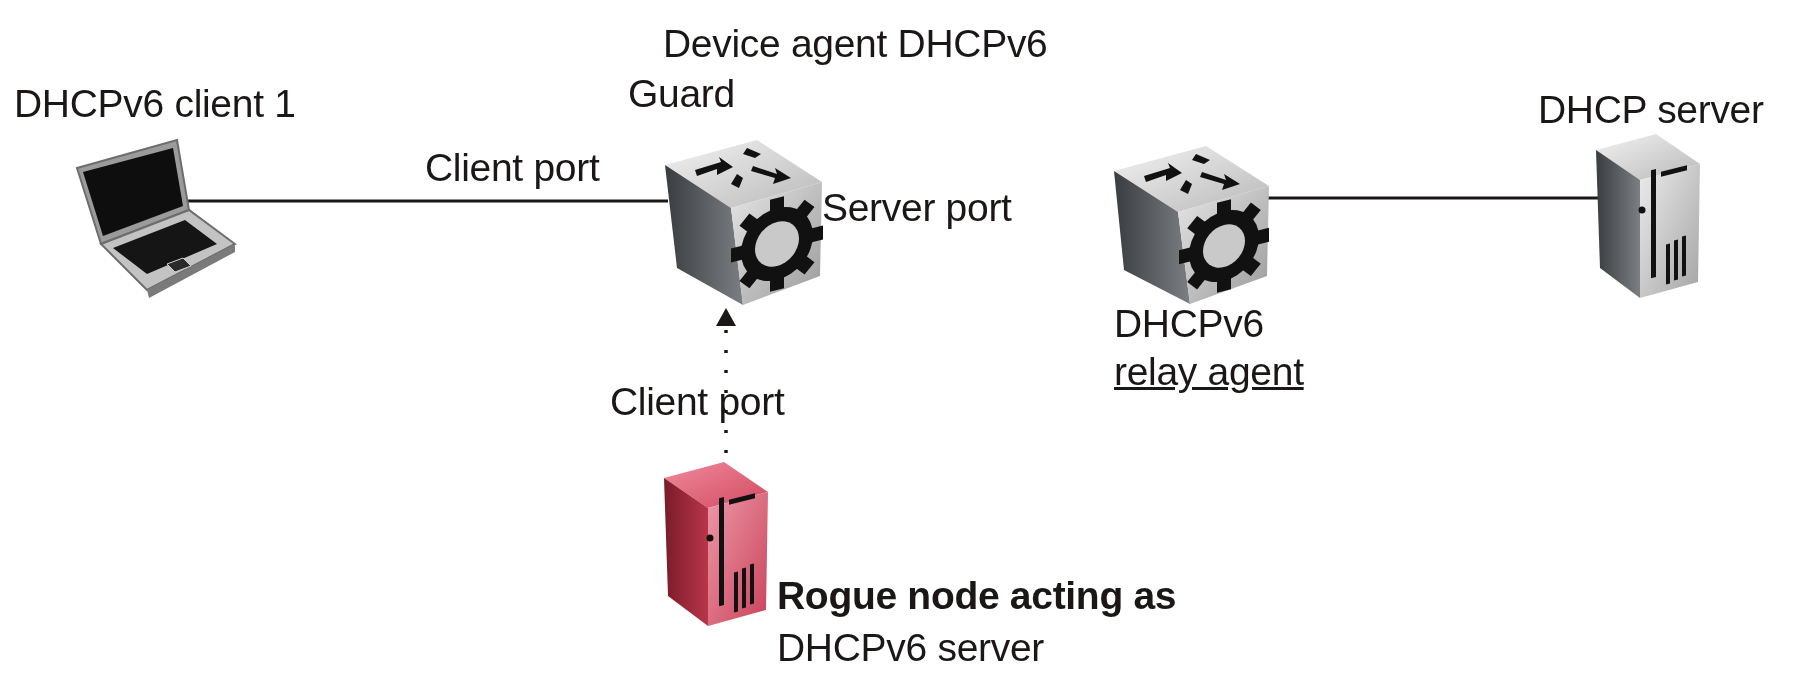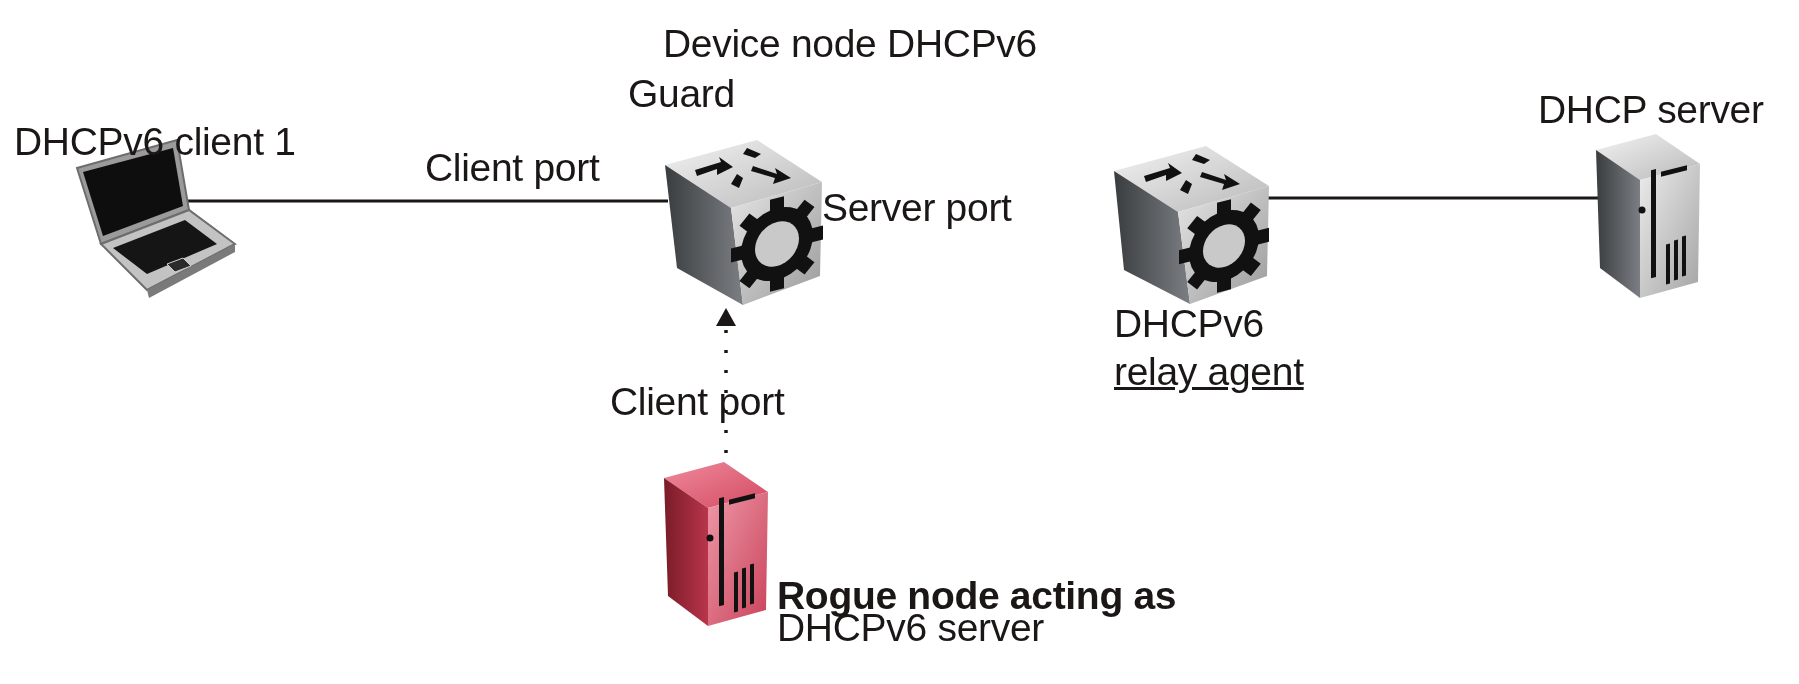--- a/index.html
+++ b/index.html
@@ -133,28 +133,28 @@
     <rect x="65" y="54" width="26" height="5" fill="#111" transform="skewY(-14)"></rect>
     <circle cx="46" cy="76" r="3.5" fill="#111"></circle>
     <g fill="#111" transform="skewY(-14)">
       <rect x="70" y="128" width="4" height="40"></rect>
         <rect x="78" y="126" width="4" height="40"></rect>
         <rect x="86" y="124" width="4" height="40"></rect>
     </g>
   </g>
 </svg>
 
-<div class="lbl" style="left:14px; top:82px;margin-top:38px;">DHCPv6 client 1</div>
+<div class="lbl" style="left:14px; top:82px;">DHCPv6 client 1</div>
 <div class="lbl" style="left:425px; top:146px;">Client port</div>
 
-<div class="lbl" style="left:663px; top:22px;">Device node DHCPv6</div>
+<div class="lbl" style="left:663px; top:22px;">Device agent DHCPv6</div>
 <div class="lbl" style="left:628px; top:72px;">Guard</div>
 <div class="lbl" style="left:822px; top:186px;">Server port</div>
 
 <div class="lbl" style="left:610px; top:380px;">Client port</div>
 
 <div class="lbl" style="left:1114px; top:302px;">DHCPv6</div>
 <div class="lbl" style="left:1114px; top:350px;text-decoration:underline;">relay agent</div>
 
 <div class="lbl" style="left:1538px; top:88px;">DHCP server</div>
 
 <div class="lbl" style="left:777px; top:574px;font-weight:bold;">Rogue node acting as</div>
-<div class="lbl" style="left:777px; top:606px;">DHCPv6 server</div>
+<div class="lbl" style="left:777px; top:626px;">DHCPv6 server</div>
 
 </body></html>

